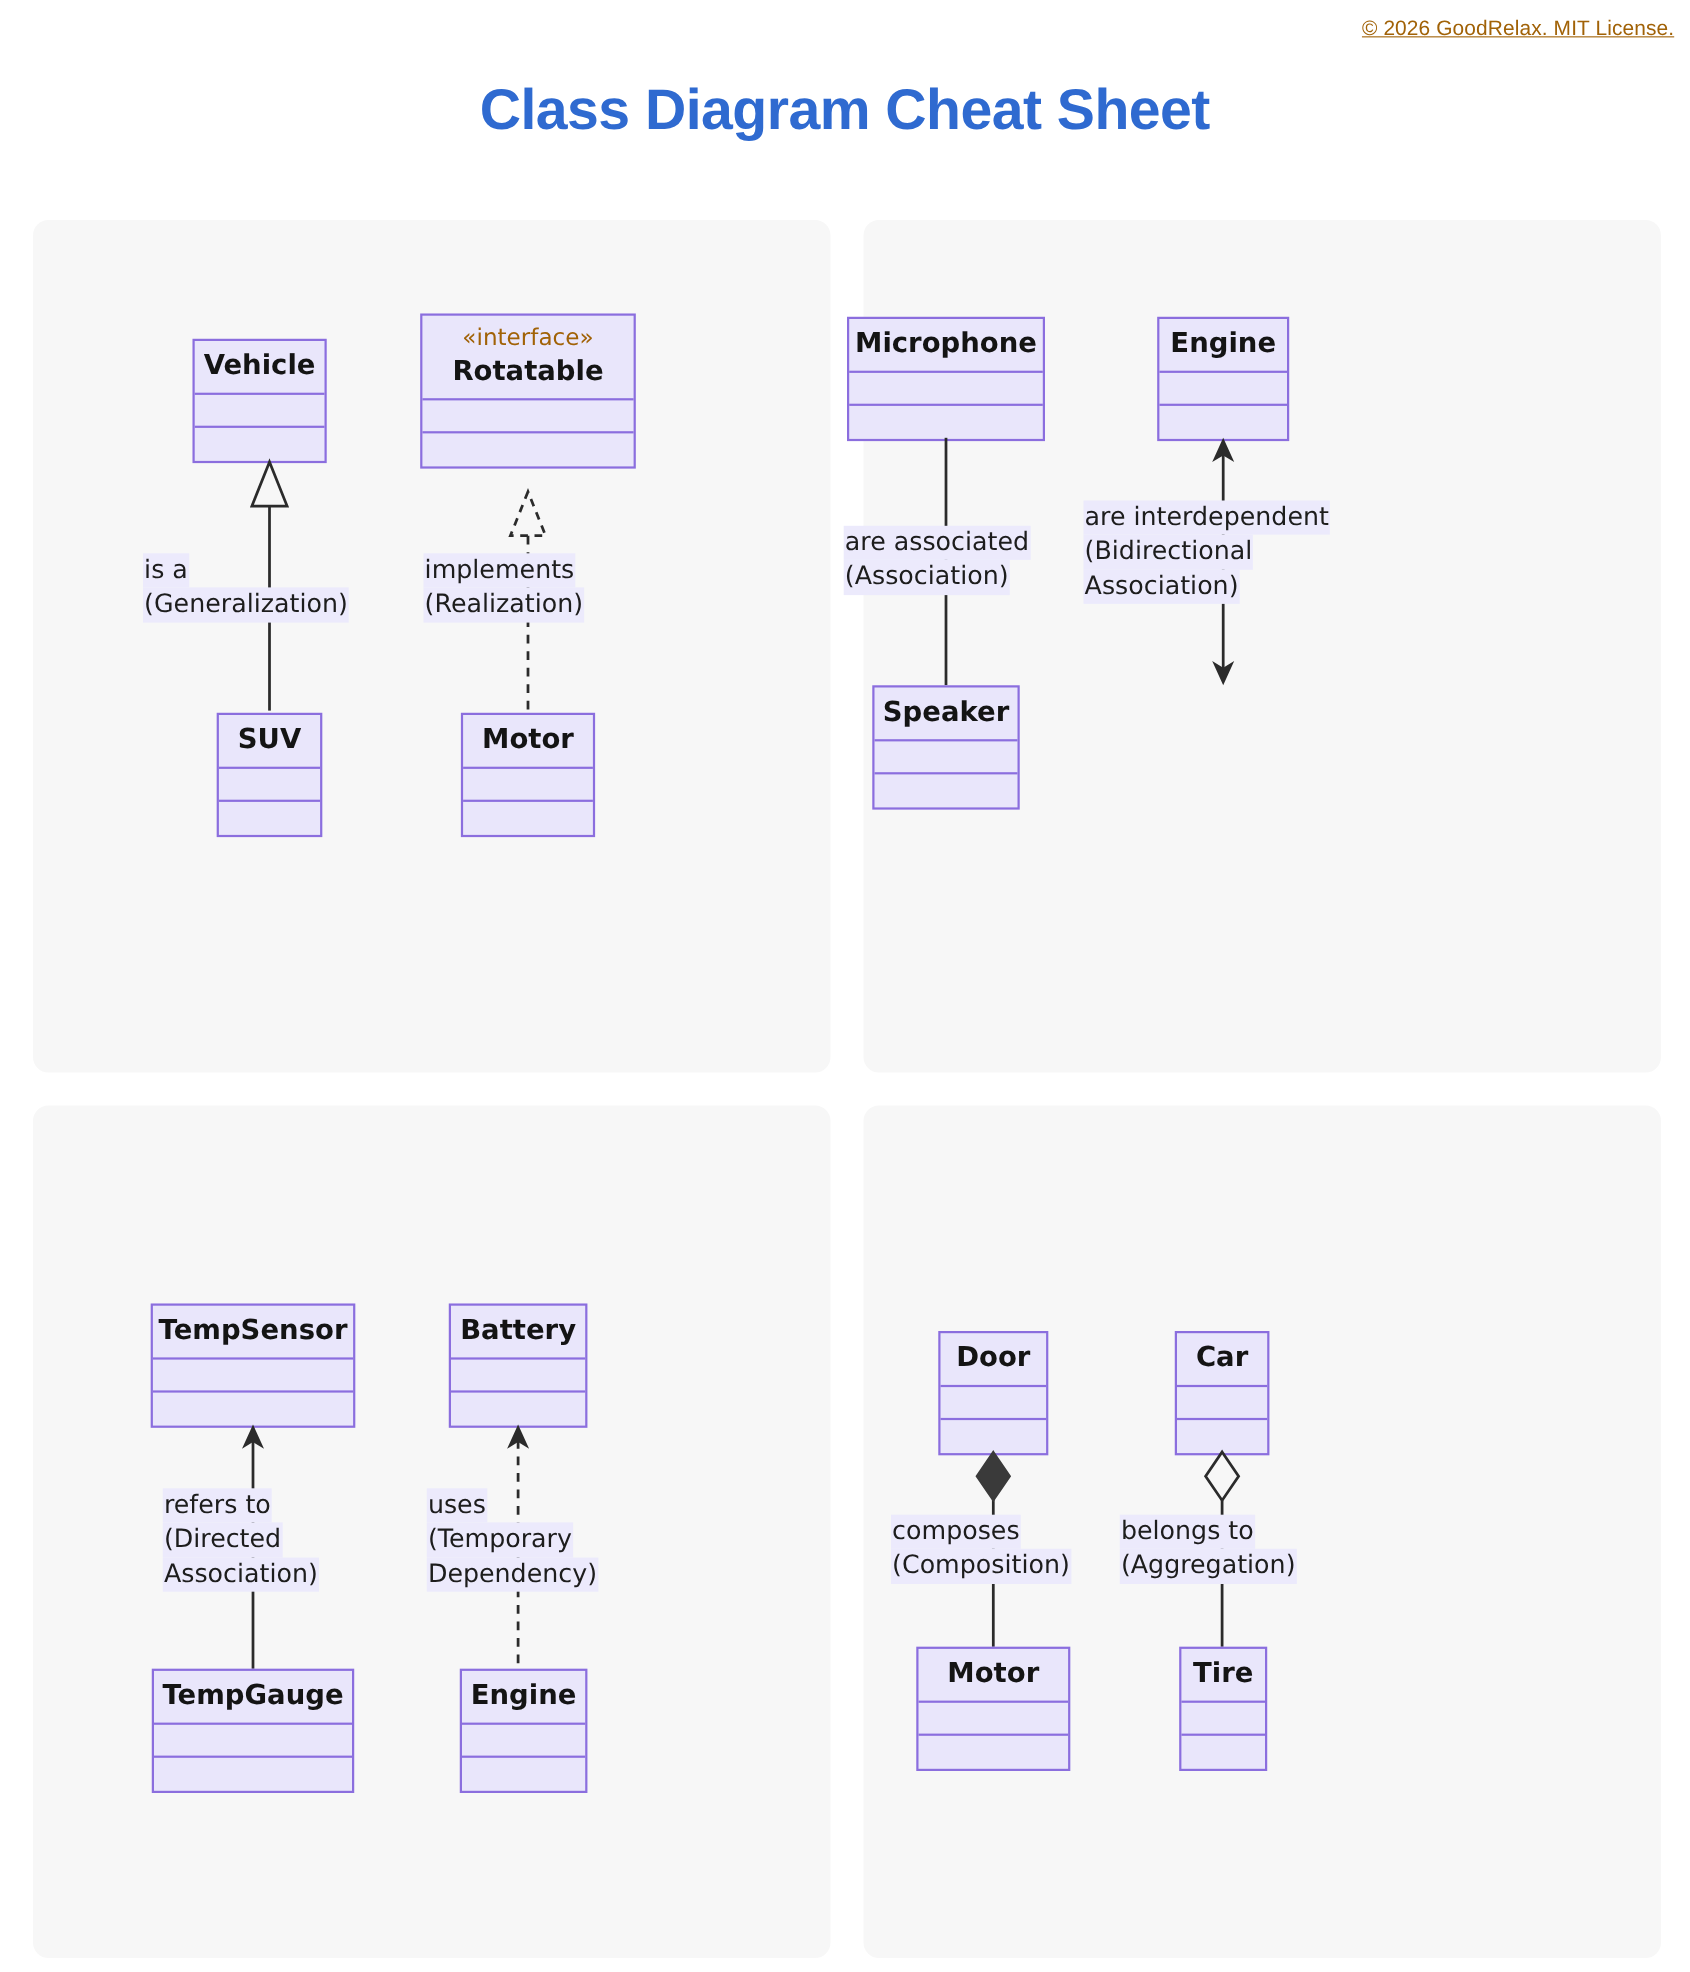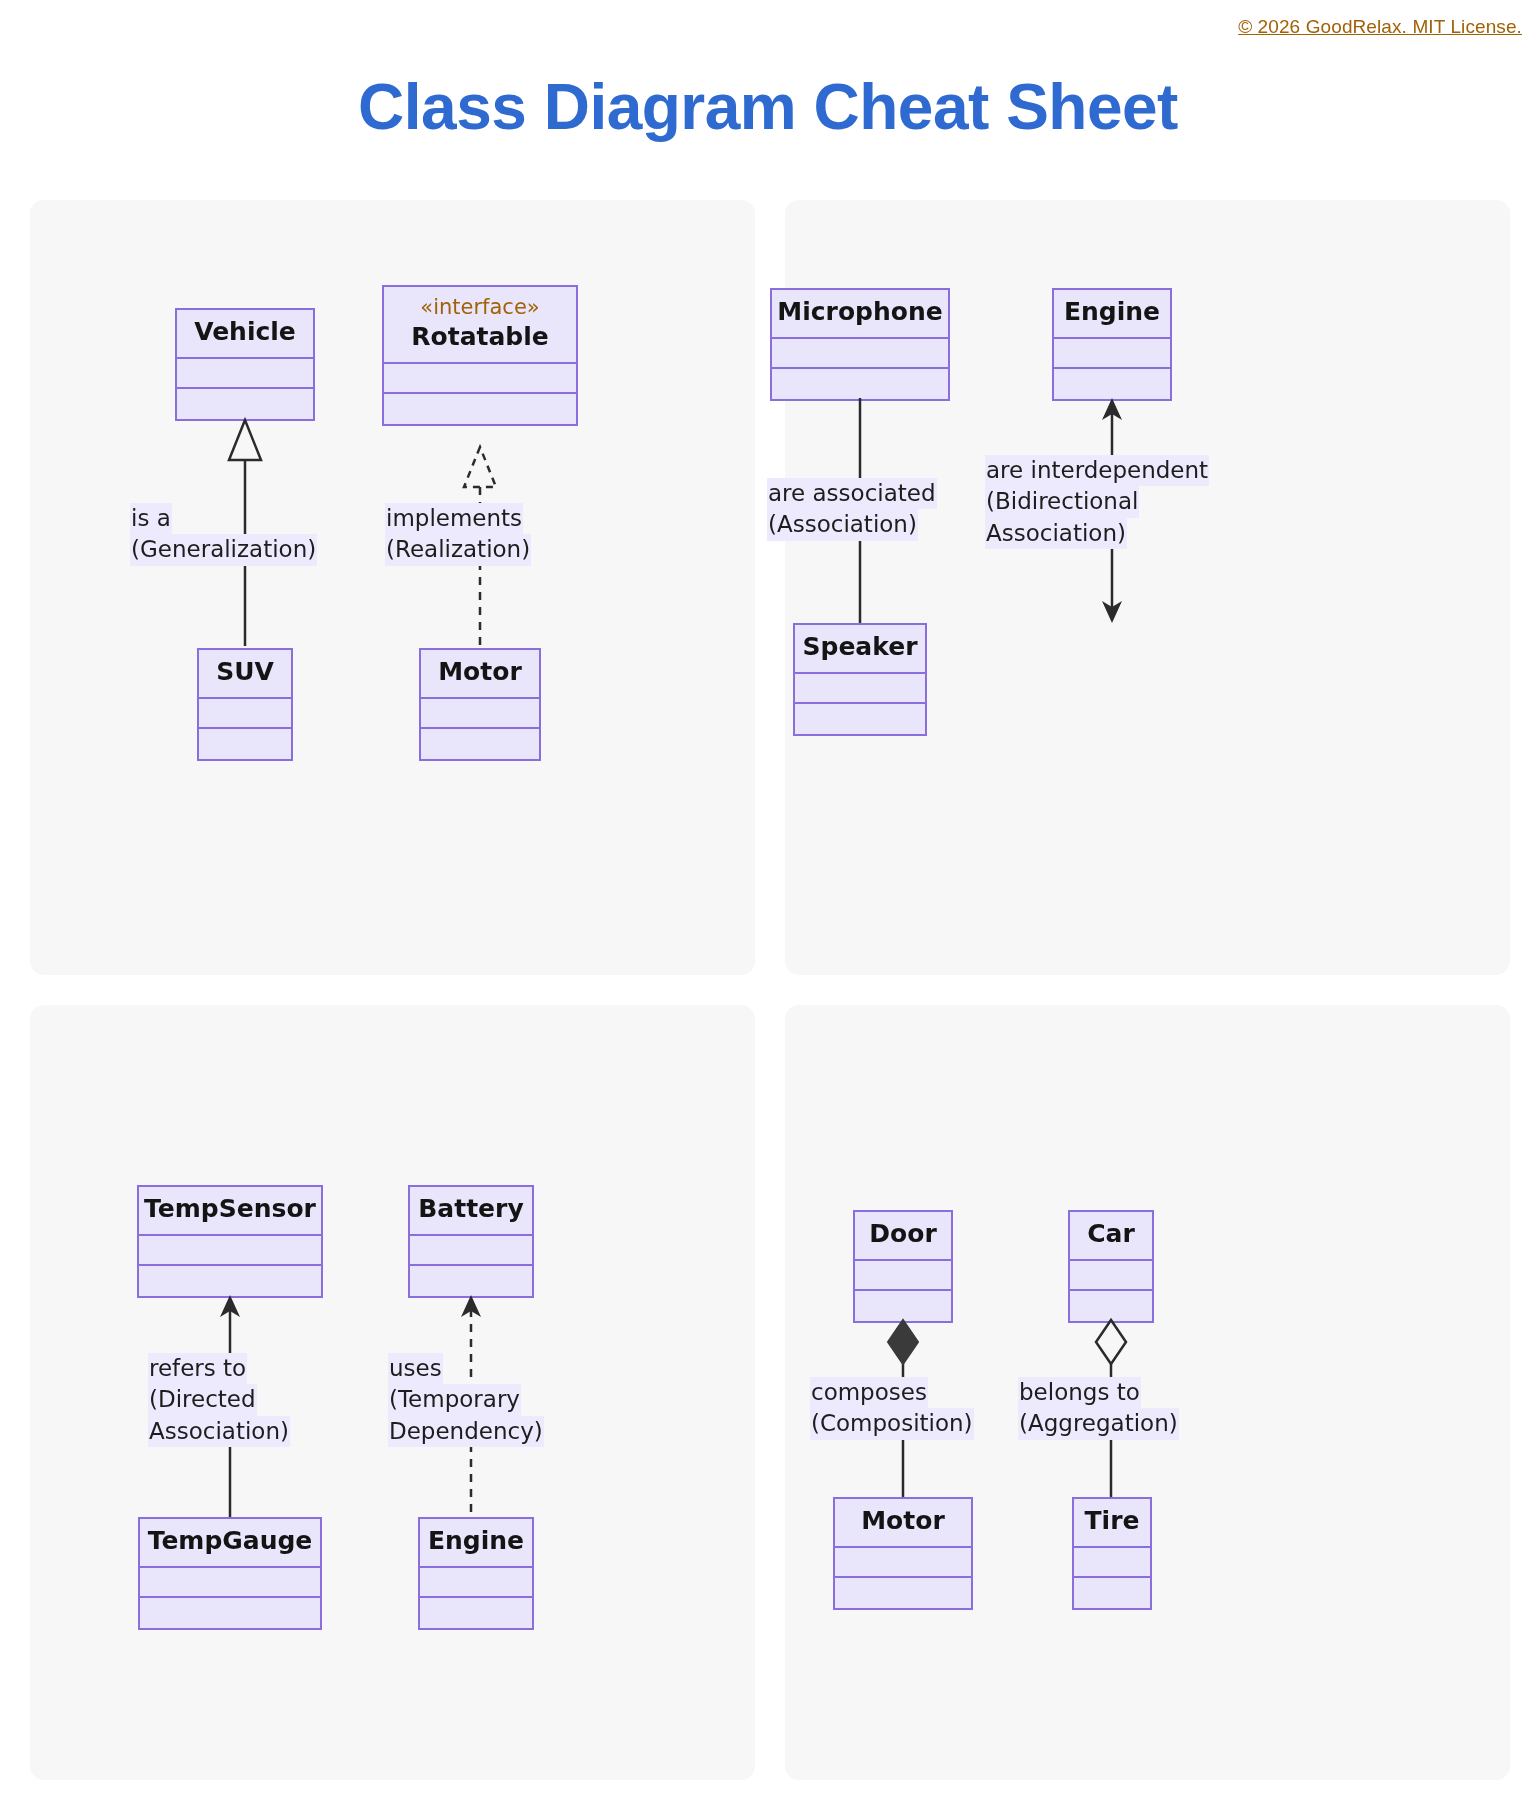--- a/index.html
+++ b/index.html
@@ -24,21 +24,21 @@
     color: #a16207;
     text-decoration: underline;
     font-family: "Liberation Sans", sans-serif;
     letter-spacing: .1px;
     white-space: nowrap;
   }
   .page-title {
     position: absolute;
     top: 70px; left: 0; width: 1536px;
     text-align: center;
-    font-size: 64px;
+    font-size: 52px;
     font-weight: bold;
     color: #2f6ad0;
     font-family: "Liberation Sans", sans-serif;
     letter-spacing: -0.5px;
   }
 
   
   .panel {
     position: absolute;
     background: #f7f7f7;
@@ -113,21 +113,21 @@
 
 <div id="page">
 
   <a class="copyright" href="#">© 2026 GoodRelax. MIT License.</a>
 
   <div class="page-title">Class Diagram Cheat Sheet</div>
 
   <div class="panel" id="panel-0">
     <div class="panel-inner">
 
-      <div class="uml-box" style="left:145px; top:108px; width:140px;">
+      <div class="uml-box" style="left:145px; top:108px; width:122px;">
         <div class="uml-name">
           <div class="uml-title">Vehicle</div>
         </div>
         <div class="uml-compartment"></div>
         <div class="uml-compartment last"></div>
       </div>
 
       <div class="uml-box" style="left:352px; top:85px; width:196px;">
         <div class="uml-name">
           <div class="uml-stereotype">«interface»</div>

